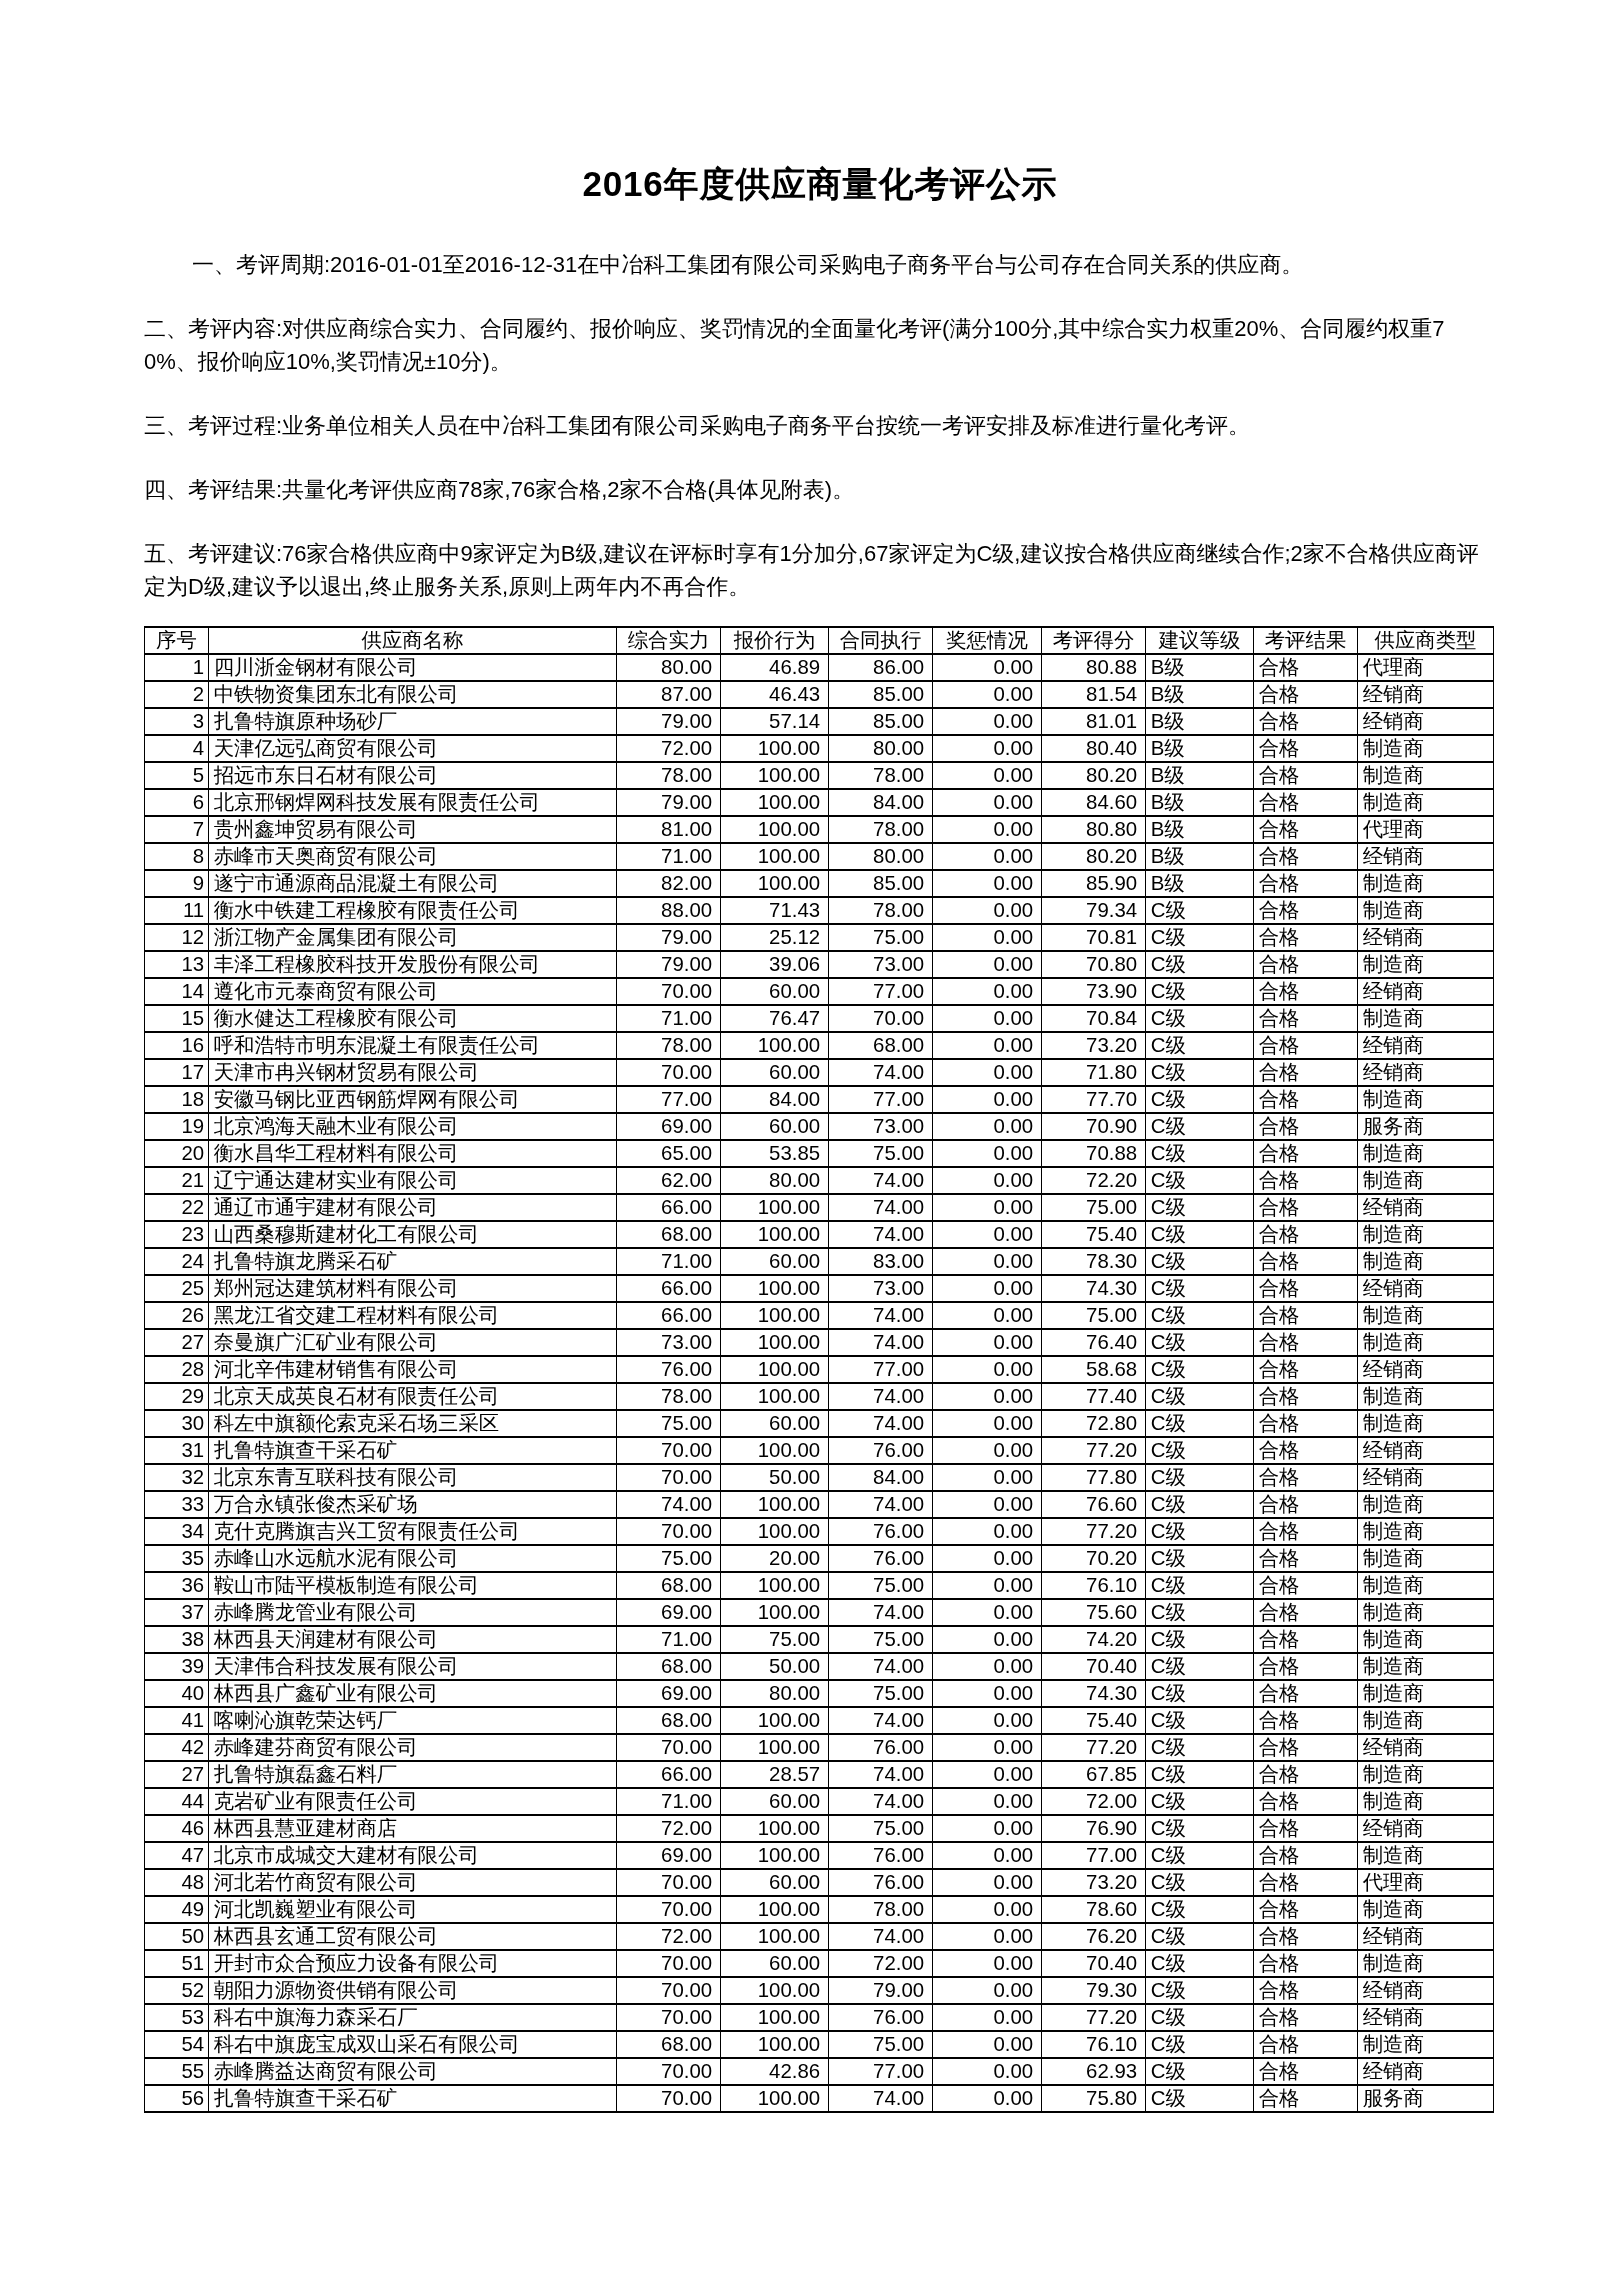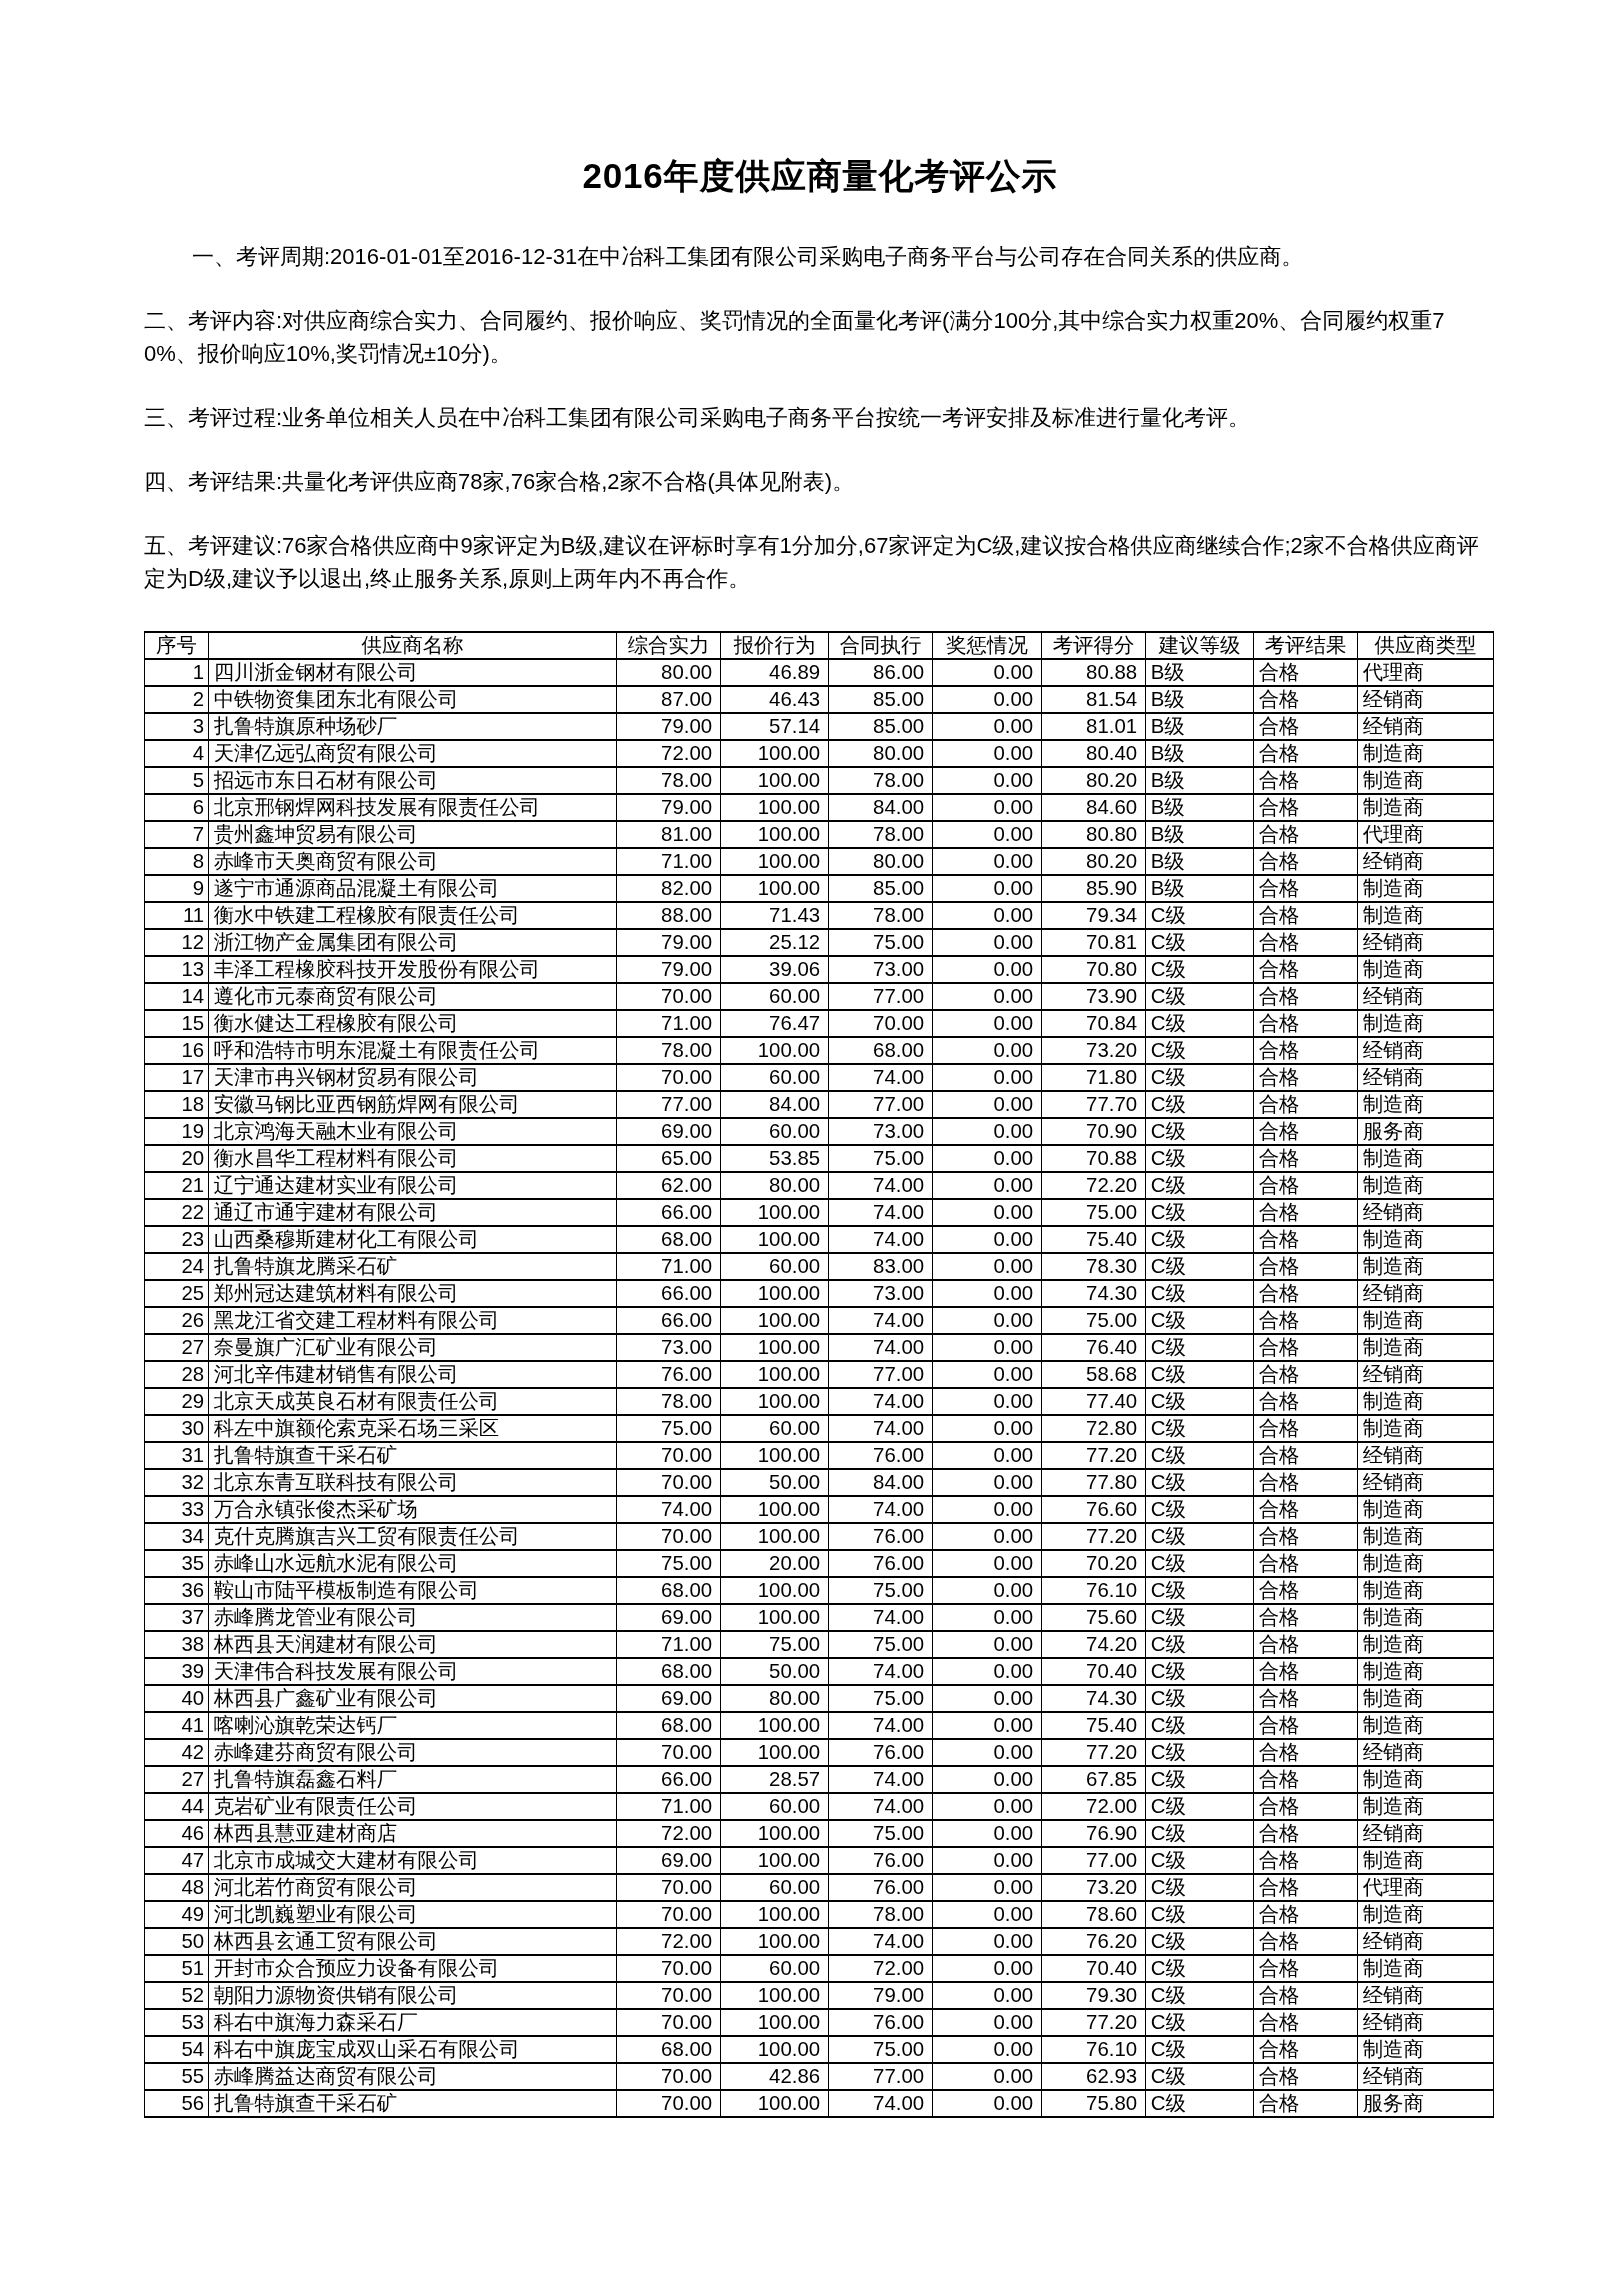--- a/index.html
+++ b/index.html
@@ -10,21 +10,21 @@
   body {
     width: 1623px;
     height: 2295px;
     position: relative;
     color: #000000;
     font-family: "Liberation Sans", "DejaVu Sans", sans-serif;
   }
   .content {
     position: absolute;
     left: 144px;
-    top: 0;
+    top: 8px;
     width: 1352px;
   }
   .doc-title {
     padding-top: 155px;
     text-align: center;
     font-size: 35px;
     font-weight: bold;
     letter-spacing: 0.8px;
     line-height: 41px;
   }
@@ -33,21 +33,21 @@
     font-size: 22px;
     line-height: 33px;
     text-align: left;
     word-break: break-all;
   }
   .para.first {
     margin-top: 44px;
     margin-left: 48px;
   }
   table.eval-table {
-    margin-top: 36px;
+    margin-top: 23px;
     border-collapse: collapse;
     table-layout: fixed;
     width: 1350px;
   }
   .eval-table th, .eval-table td {
     border: 1.6px solid #000;
     border-top-width: 2.4px;
     border-bottom-width: 2.4px;
     height: 25px;
     font-size: 20.4px;

